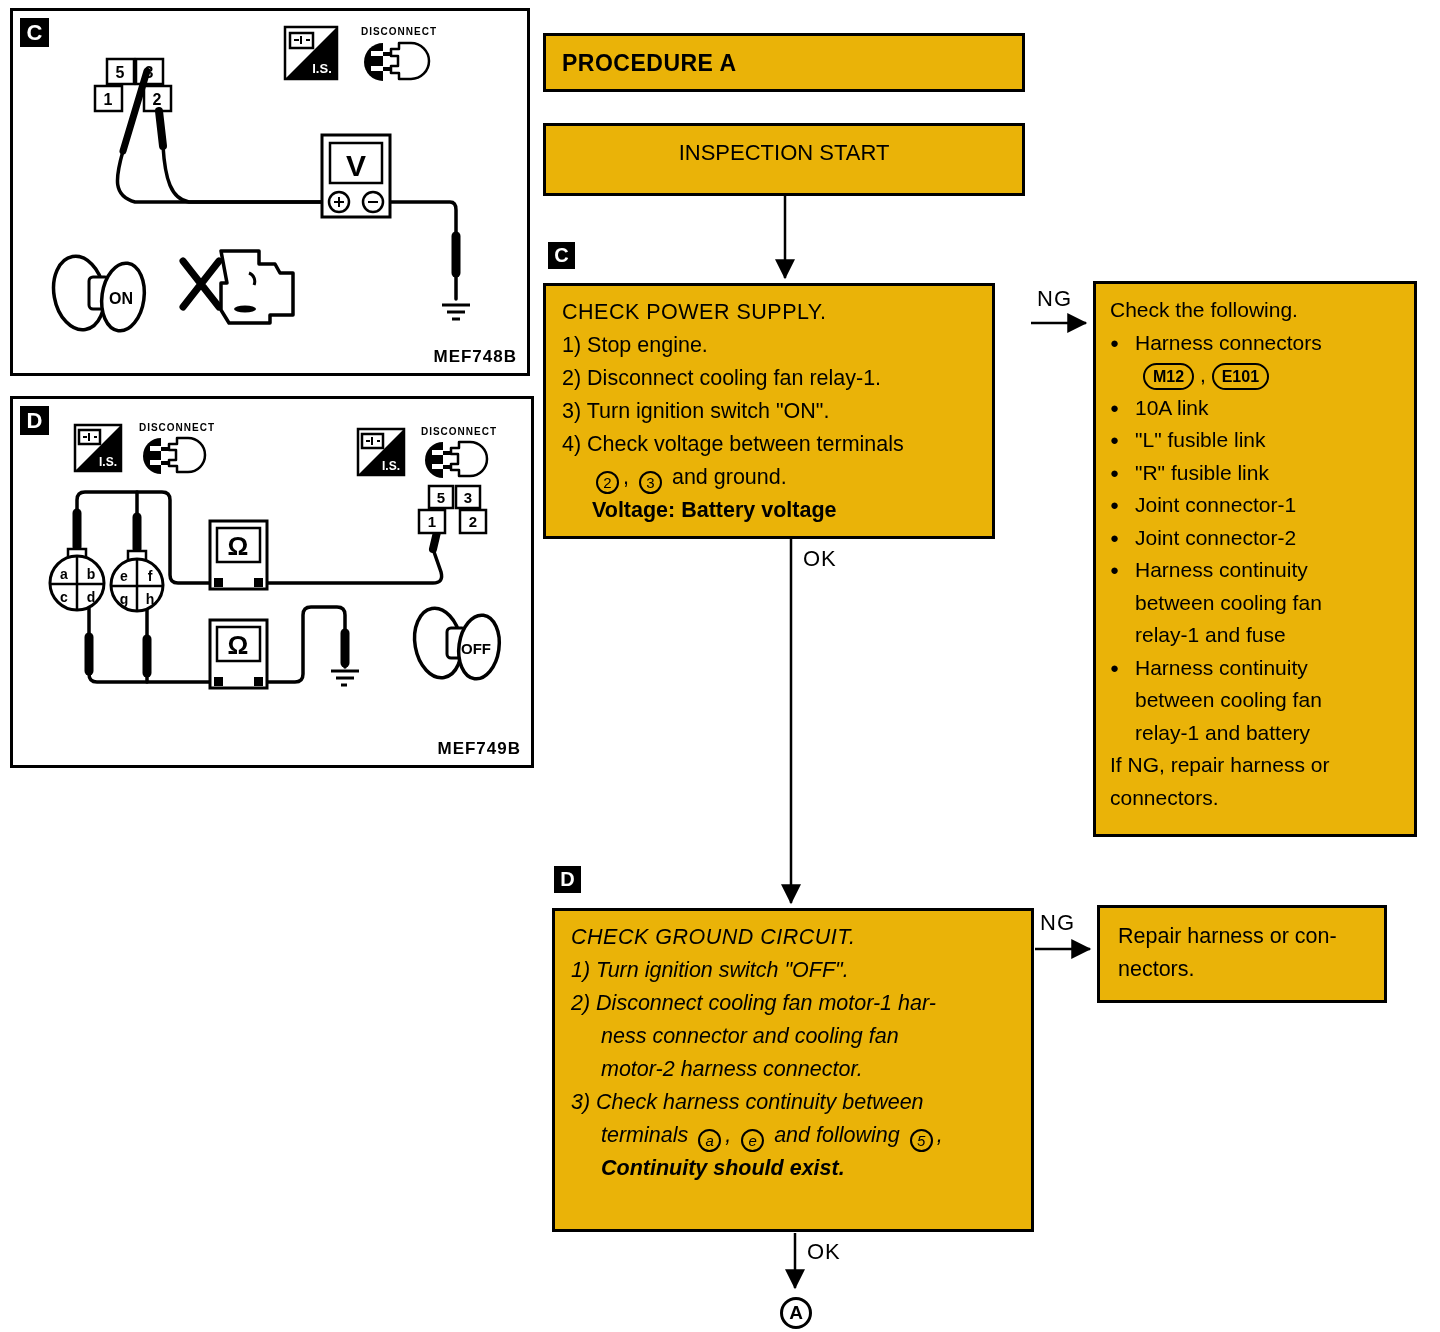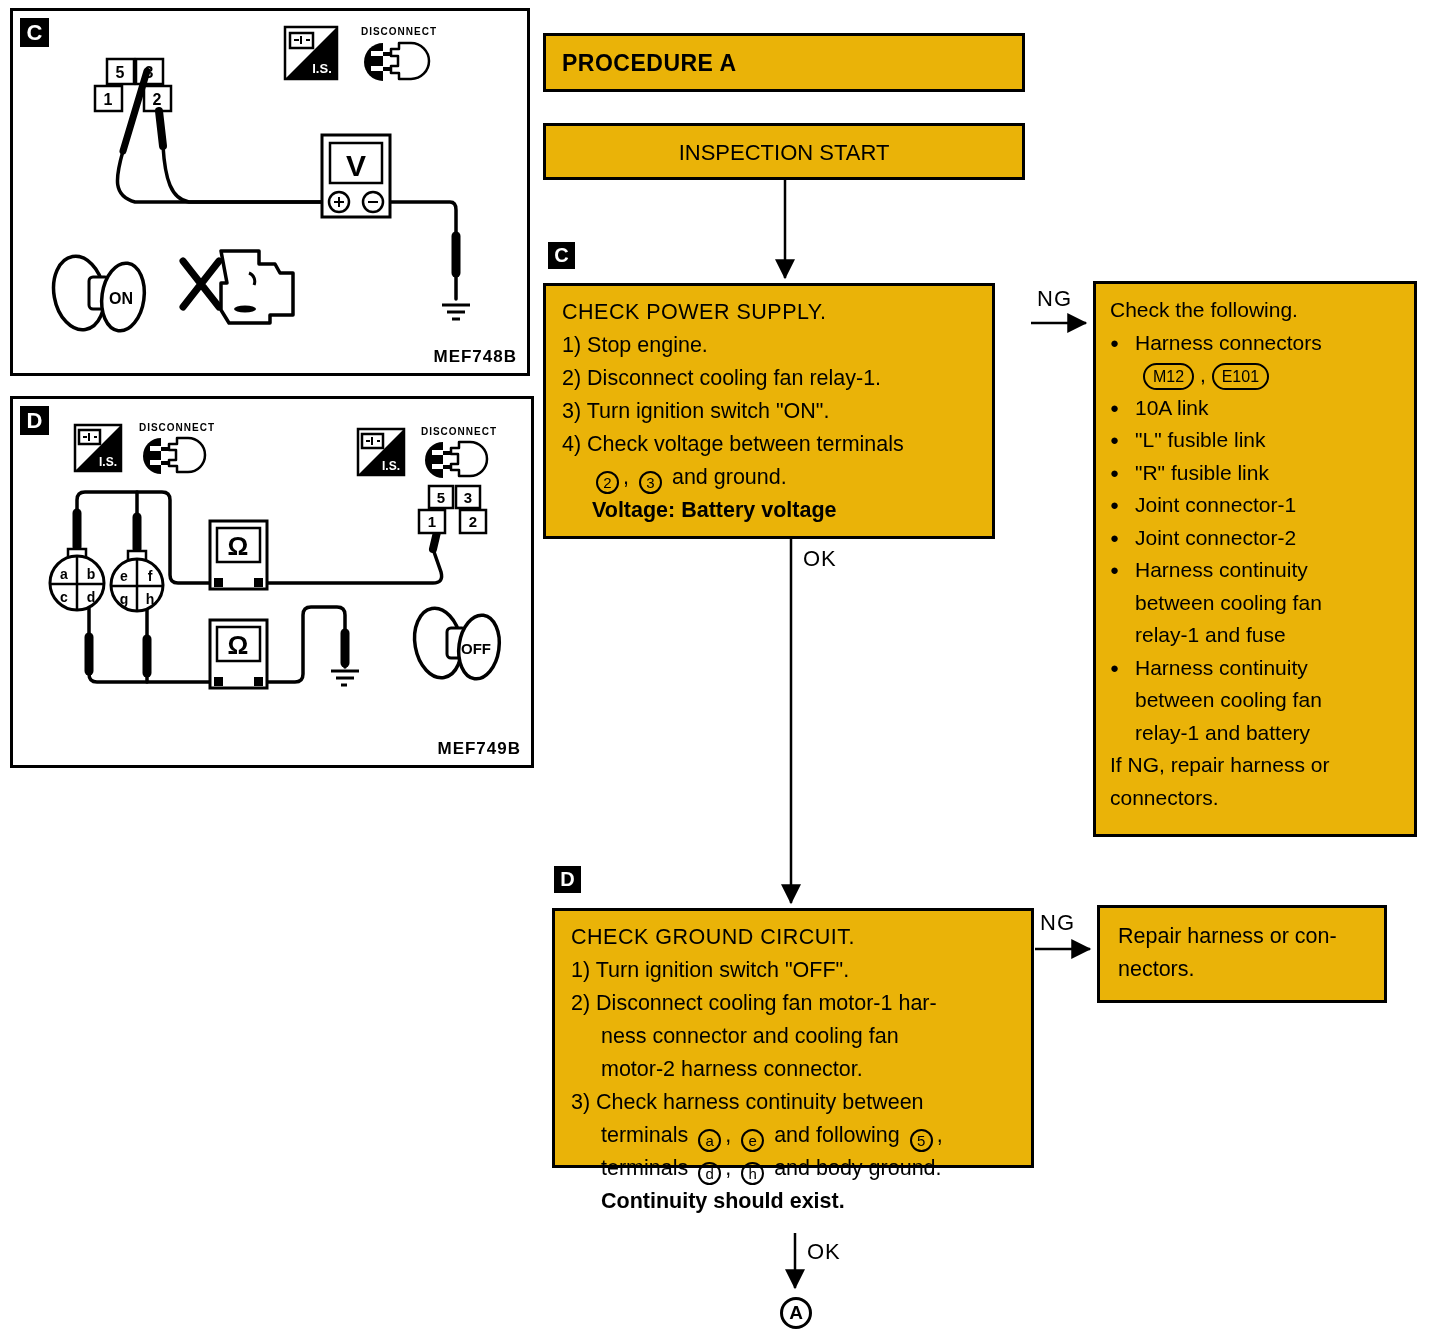--- a/index.html
+++ b/index.html
@@ -19,21 +19,21 @@
     font-size:17px; letter-spacing:1px; }
   .flow-label { position:absolute; font-size:22px; z-index:2; letter-spacing:1px; }
   .bold { font-weight:bold; }
   .center { text-align:center; }
   .ind { padding-left:30px; }
   .hang { padding-left:30px; text-indent:-30px; white-space:pre-line; }
   .circ { display:inline-flex; align-items:center; justify-content:center;
     width:23px; height:23px; border:2px solid #000; border-radius:50%;
     font-size:15px; line-height:1; vertical-align:-4px; margin:0 4px; text-indent:0; }
   .oval { display:inline-block; border:2.5px solid #000; border-radius:14px;
-    padding:0 8px; font-size:16px; font-weight:normal; line-height:23px; }
+    padding:0 8px; font-size:16px; font-weight:bold; line-height:23px; }
   .bullet { position:relative; padding-left:25px; white-space:pre-line; }
   .bullet::before { content:"●"; position:absolute; left:0; top:0; font-size:15px; }
   .badge-row { padding-left:33px; }
   .end-circle { position:absolute; width:32px; height:32px; border:3px solid #000;
     border-radius:50%; display:flex; align-items:center; justify-content:center;
     font-weight:bold; font-size:19px; z-index:2; background:#fff; }
   .flow-lines { position:absolute; left:0; top:0; z-index:1; }
   svg text { font-family:"Liberation Sans", sans-serif; }
   .title-line { letter-spacing:0.5px; }
 </style>
@@ -243,21 +243,21 @@
       <text x="63" y="53" text-anchor="middle" font-size="15" font-weight="bold">OFF</text>
     </g>
   </svg>
   <div class="ref-code">MEF749B</div>
 </div>
 
 <div class="flow-box bold title-line" style="left:543px; top:33px; width:482px; height:59px; font-size:23px; line-height:35px;">
   <span>PROCEDURE A</span>
 </div>
 
-<div class="flow-box center" style="left:543px; top:123px; width:482px; height:57px; font-size:22px; line-height:33px;">
+<div class="flow-box center" style="left:543px; top:123px; width:482px; height:73px; font-size:22px; line-height:33px;">
   <span>INSPECTION START</span>
 </div>
 
 <div class="flow-badge" style="left:548px; top:242px;">C</div>
 
 <div class="flow-box" style="left:543px; top:283px; width:452px; height:256px;">
   <div class="title-line">CHECK POWER SUPPLY.</div>
   <div>1) Stop engine.</div>
   <div>2) Disconnect cooling fan relay-1.</div>
   <div>3) Turn ignition switch "ON".</div>
@@ -292,40 +292,34 @@
 between cooling fan
 relay-1 and battery</div>
   <div style="white-space:pre-line;">If NG, repair harness or
 connectors.</div>
 </div>
 
 <div class="flow-label" style="left:803px; top:546px;">OK</div>
 
 <div class="flow-badge" style="left:554px; top:866px;">D</div>
 
-<div class="flow-box" style="left:552px; top:908px; width:482px; height:260px;">
+<div class="flow-box" style="left:552px; top:908px; width:482px; height:324px;font-style:italic;">
   <div class="title-line">CHECK GROUND CIRCUIT.</div>
   <div>1) Turn ignition switch "OFF".</div>
   <div class="hang">2) Disconnect cooling fan motor-1 har-
 ness connector and cooling fan
 motor-2 harness connector.</div>
   <div>3) Check harness continuity between</div>
   <div class="ind">
     <span>terminals</span>
     <span class="circ">a</span><span>,</span>
     <span class="circ">e</span>
     <span>and following</span>
     <span class="circ">5</span><span>,</span>
   </div>
-  <div class="ind">
-    <span>terminals</span>
-    <span class="circ">d</span><span>,</span>
-    <span class="circ">h</span>
-    <span>and body ground.</span>
-  </div>
   <div class="ind bold">Continuity should exist.</div>
 </div>
 
 <div class="flow-label" style="left:1040px; top:910px;">NG</div>
 
 <div class="flow-box" style="left:1097px; top:905px; width:290px; height:98px; white-space:pre-line; padding:12px 18px;">Repair harness or con-
 nectors.</div>
 
 <div class="flow-label" style="left:807px; top:1239px;">OK</div>
 

